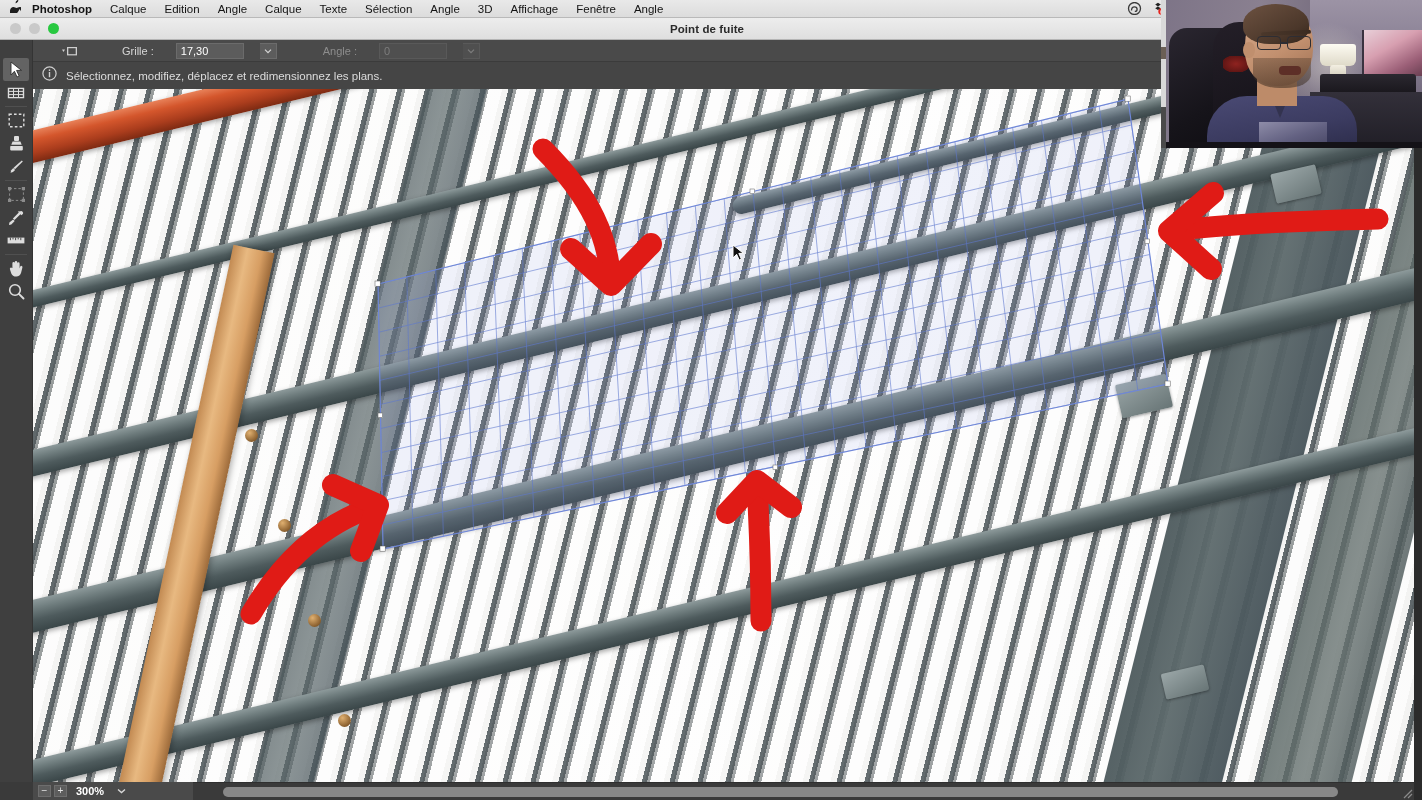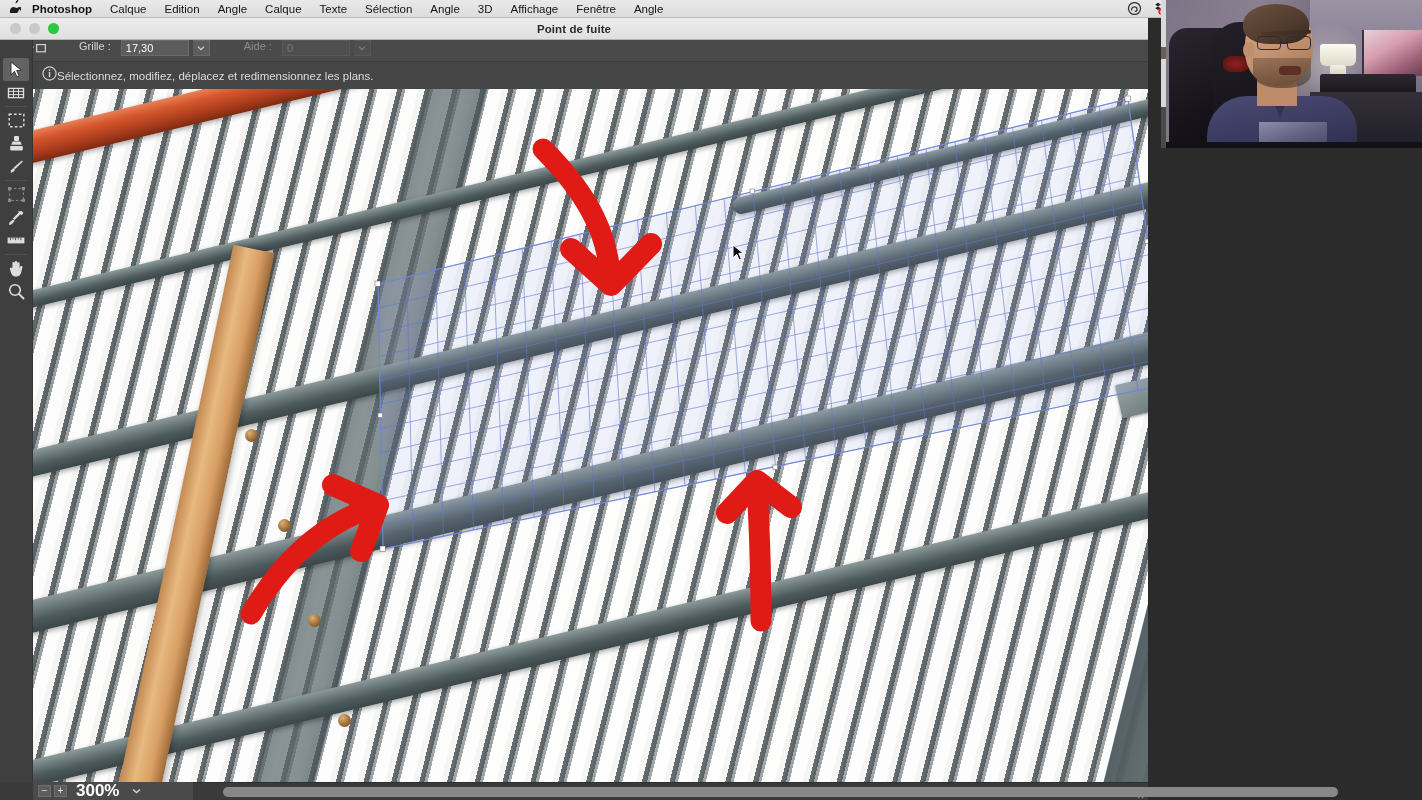--- a/index.html
+++ b/index.html
@@ -15,63 +15,63 @@
   }
   #menubar .apple{ width:30px; text-align:center; font-size:13px; color:#1d1d1d; line-height:1; padding-bottom:2px; }
   #menubar .mi{ font-size:11.5px; color:#131313; padding:4px 9px; line-height:18px; white-space:nowrap; }
   #menubar .mi.bold{ font-weight:bold; padding-left:2px; }
   #menubar .spacer{ flex:1; }
   #menubar .sysicons{ display:flex; align-items:center; gap:0px; padding-right:4px; }
   #menubar .sysicons .si{ width:27px; height:18px; display:flex; align-items:center; justify-content:center; }
   #menubar .sysicons svg{ display:block; }
 
   
-  #vpwin{ position:absolute; left:0; top:18px; width:1148px; height:782px; background:#454545; }
+  #vpwin{ position:absolute; left:0; top:18px; width:1414px; height:782px; background:#454545; }
 
   #titlebar{
     position:absolute; left:0; top:0; width:100%; height:22px;
     background:linear-gradient(#ededed,#dfdfdf); border-bottom:1px solid #b5b5b5;
     display:flex; align-items:center;
   }
   #titlebar .lights{ display:flex; gap:8px; padding-left:10px; }
   #titlebar .lights .dot{ width:11px; height:11px; border-radius:50%; }
   #titlebar .dot.r{ background:#c9c9c9; }
   #titlebar .dot.y{ background:#c9c9c9; }
   #titlebar .dot.g{ background:#28c840; }
   #titlebar .wtitle{
     position:absolute; left:0; right:0; text-align:center;
     font-size:11.5px; font-weight:bold; color:#2a2a2a; letter-spacing:.1px;
   }
 
   
   #optbar{
     position:absolute; left:0; top:22px; width:100%; height:22px;
     background:#4a4a4a; border-bottom:1px solid #3b3b3b;
-    display:flex; padding-left:29px; gap:4px;
+    display:flex; align-items:center; padding-left:60px; gap:16px;
   }
   .panelico{ width:20px; height:15px; display:flex; align-items:center; justify-content:center; margin-right:26px; }
   .optlabel{ font-size:11px; color:#d6d6d6; margin-right:6px; }
   .optlabel.dim{ color:#8d8d8d; }
   .numfield{
     width:68px; height:16px; background:#5c5c5c; border:1px solid #6b6b6b;
     font-size:11px; color:#ffffff; padding:0 4px; line-height:14px;
     display:flex; align-items:center;
   }
   .numfield.dim{ background:#4f4f4f; border-color:#595959; color:#7d7d7d; }
   .chev{
     width:17px; height:16px; background:#5c5c5c; border:1px solid #6b6b6b; border-left:none;
     display:flex; align-items:center; justify-content:center; margin-right:30px;
   }
   .chev.dim{ background:#4f4f4f; border-color:#595959; }
   .chev svg{ display:block; }
 
   
   #infobar{
     position:absolute; left:0; top:44px; width:100%; height:27px;
-    background:#454545; display:flex; align-items:center; padding-left:42px; 
+    background:#454545; display:flex; align-items:center; padding-left:42px; gap:9px;
   }
   #infobar .itxt{ font-size:11.5px; color:#dcdcdc; }
 
   
   #tools{
     position:absolute; left:0; top:22px; width:33px; bottom:18px;
     background:#3f3f3f; border-right:1px solid #343434;
     padding-top:18px; display:flex; flex-direction:column; align-items:center;
   }
   .tool{ width:26px; height:23px; display:flex; align-items:center; justify-content:center; margin-bottom:0px; }
@@ -160,21 +160,21 @@
   #hscroll .thumb{ position:absolute; left:190px; top:4px; height:10px; width:1115px; background:#888; border-radius:5px; }
   #statusbar{
     position:absolute; left:0; bottom:0; width:33px; height:18px; background:#3a3a3a;
   }
   #zoombar{
     position:absolute; left:33px; bottom:0; width:160px; height:18px;
     background:#4a4a4a; display:flex; align-items:center; padding-left:5px; gap:3px; z-index:5;
   }
   .zbtn{ width:13px; height:12px; background:#5d5d5d; border:1px solid #6e6e6e; color:#e6e6e6;
          font-size:10px; display:flex; align-items:center; justify-content:center; line-height:1; }
-  .zval{ font-size:17px; color:#ffffff; font-weight:bold; margin-left:6px; }
+  .zval{ font-size:11px; color:#ffffff; font-weight:bold; margin-left:6px; }
   .zchev{ width:16px; height:13px; display:flex; align-items:center; justify-content:center; margin-left:6px; }
   .grip{ position:absolute; right:1px; bottom:1px; width:14px; height:14px; }
 
   
   #webcam{
     position:absolute; left:1161px; top:0; width:261px; height:148px; z-index:70; overflow:hidden;
     background:#6a6072;
   }
   .wc-wall{ position:absolute; inset:0; background:linear-gradient(100deg,#7d7487 0%,#8a8090 35%,#6d6476 70%,#5a5264 100%); }
   .wc-wallR{ position:absolute; right:0; top:0; width:112px; height:100%;
@@ -351,21 +351,21 @@
         <rect x="7.3" y="3.2" width="7.4" height="6" fill="#4a4a4a"></rect>
       </svg>
     </div>
     <div class="optlabel">Grille :</div>
     <div class="numfield">17,30</div>
     <div class="chev">
       <svg width="8" height="6" viewBox="0 0 8 6">
           <path d="M1 1.6l3 3 3-3" stroke="#d6d6d6" stroke-width="1.2" fill="none"></path>
         </svg>
     </div>
-    <div class="optlabel dim">Aide :</div>
+    <div class="optlabel dim">Angle :</div>
     <div class="numfield dim">0</div>
     <div class="chev dim">
       <svg width="8" height="6" viewBox="0 0 8 6">
           <path d="M1 1.6l3 3 3-3" stroke="#7d7d7d" stroke-width="1.2" fill="none"></path>
         </svg>
     </div>
   </div>
 
   <div id="infobar">
     <span>

